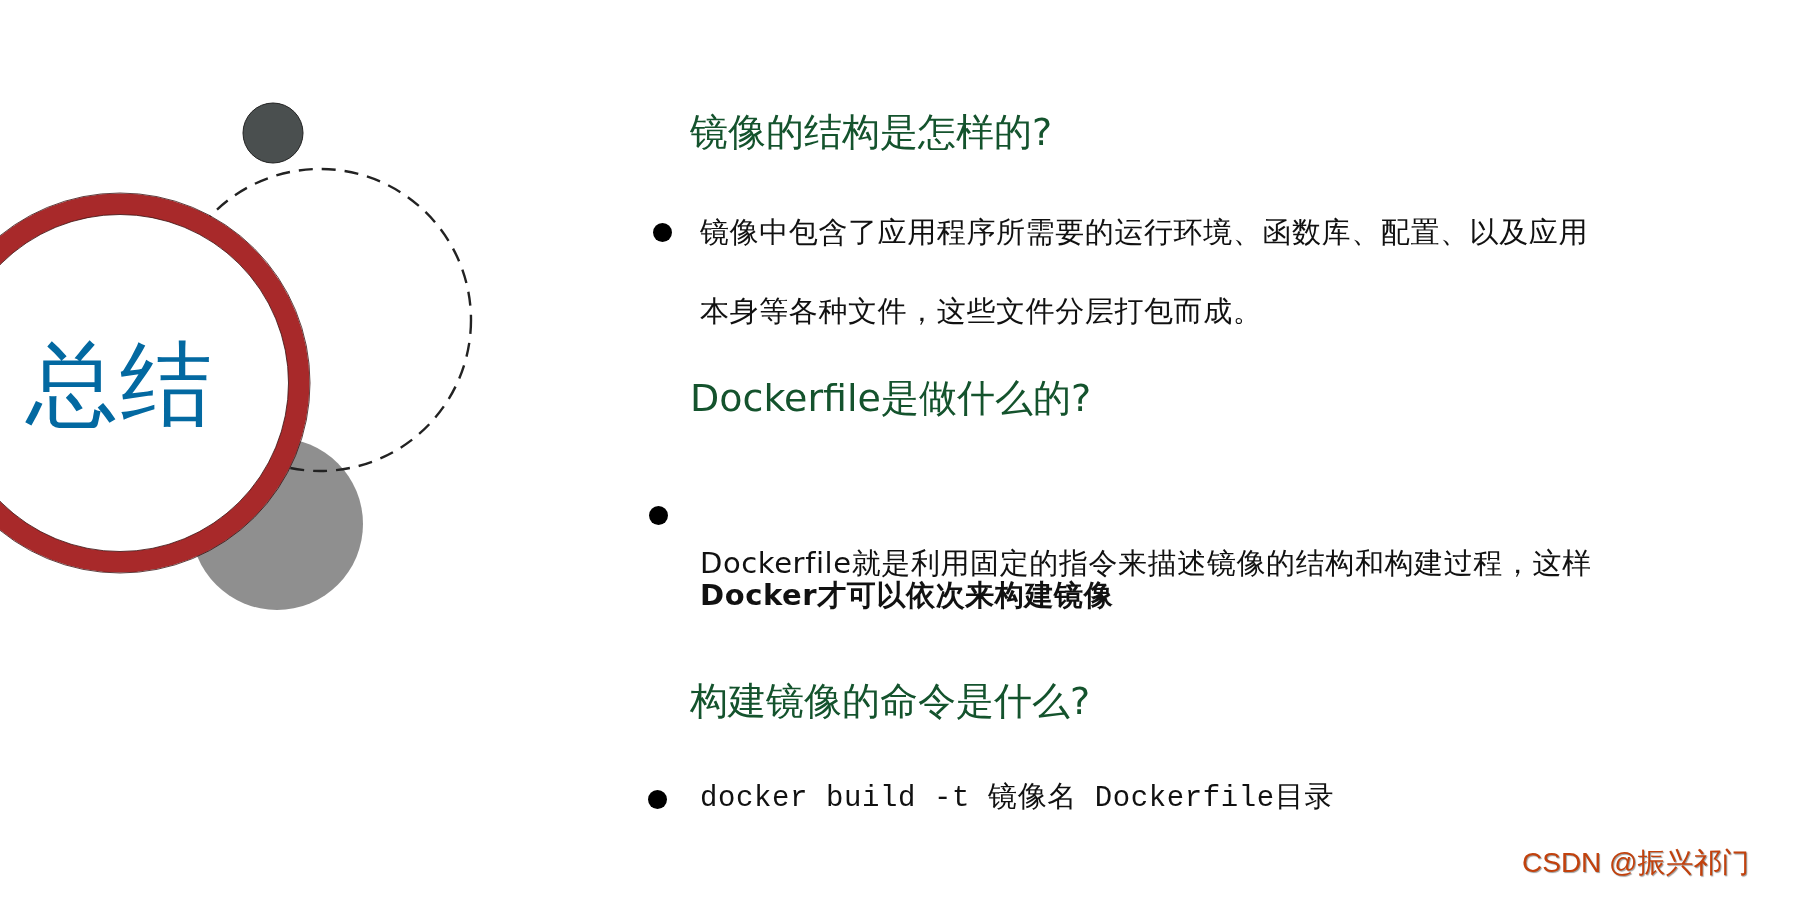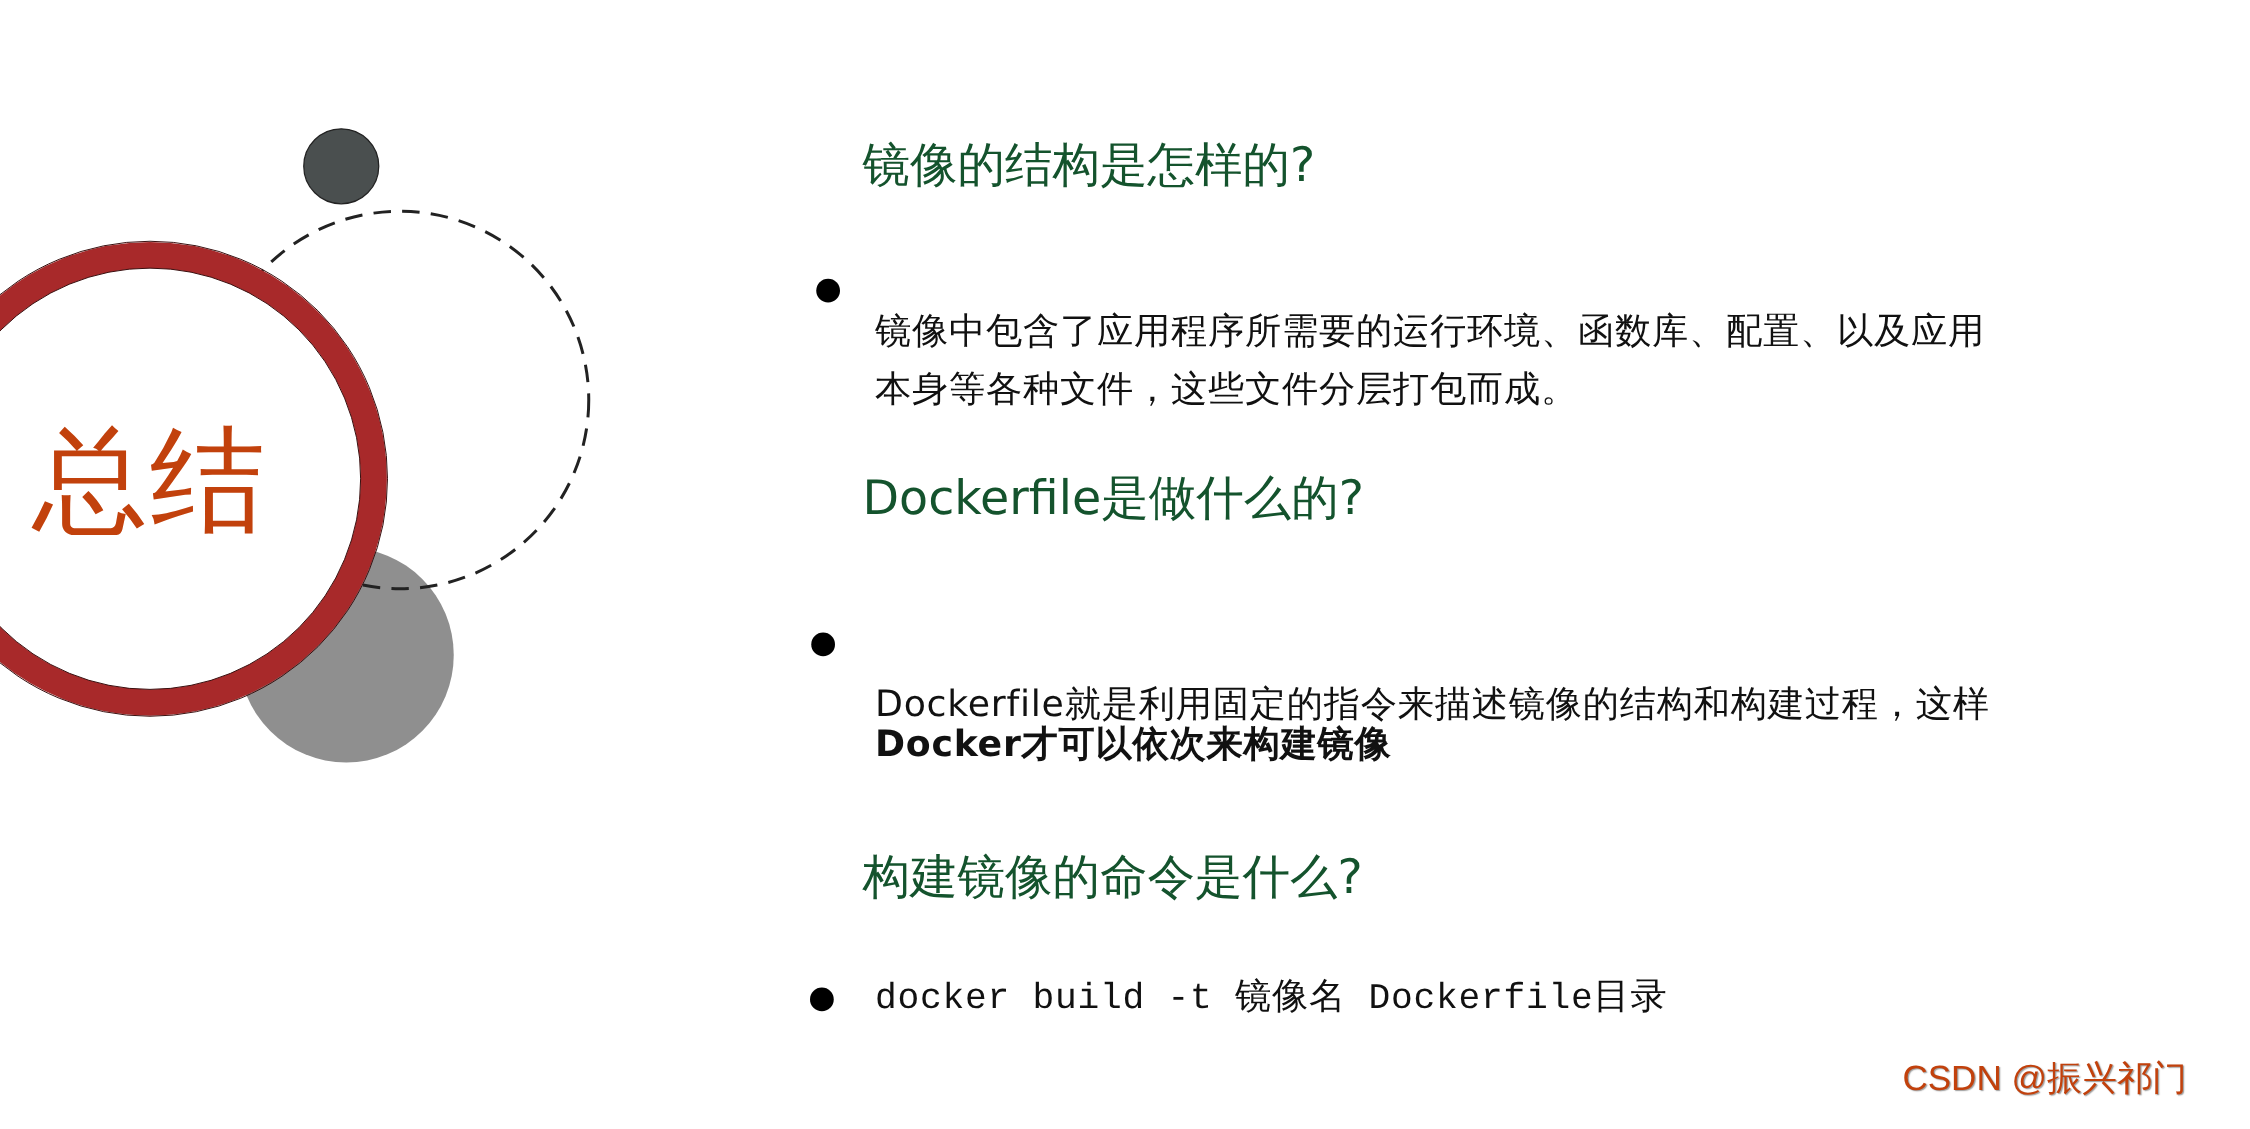--- a/index.html
+++ b/index.html
@@ -7,21 +7,21 @@
     width: 1800px; height: 903px; position: relative; overflow: hidden;
     background: #ffffff;
     font-family: "DejaVu Sans", "Liberation Sans", sans-serif;
     color: #111111;
   }
   .graphic { position: absolute; left: 0; top: 0; width: 600px; height: 700px; }
   .graphic svg { position: absolute; left: 0; top: 0; }
   .title-big {
     position: absolute; left: 20px; top: 325px; width: 200px; height: 120px;
     text-align: center; font-size: 92px; line-height: 120px; letter-spacing: 2px;
-    color: #c2410c;
+    color: #0369a1;
   }
   .heading {
     position: absolute; left: 646px; font-size: 38px; line-height: 44px;
     color: #14532d; white-space: nowrap; margin-left: 44px;
   }
   .bullet-dot {
     position: absolute; width: 19px; height: 19px; border-radius: 50%;
     background: #000;
   }
   .bullet-line {
@@ -49,21 +49,21 @@
     <circle cx="120" cy="383" r="190" fill="none" stroke="#3a1010" stroke-width="0.8"></circle>
     <circle cx="120" cy="383" r="168.5" fill="none" stroke="#3a1010" stroke-width="0.8"></circle>
 
     <circle cx="273" cy="133" r="30" fill="#4a4f4f" stroke="#222" stroke-width="1"></circle>
   </svg>
   <div class="title-big">总结</div>
 </div>
 
 <div class="heading" style="top:110px;">镜像的结构是怎样的?</div>
 <div class="bullet-dot" style="left:653px; top:223px;"></div>
-<div class="bullet-line" style="top:214px;margin-top:32px;">镜像中包含了应用程序所需要的运行环境、函数库、配置、以及应用</div>
+<div class="bullet-line" style="top:214px;">镜像中包含了应用程序所需要的运行环境、函数库、配置、以及应用</div>
 <div class="bullet-line" style="top:293px;">本身等各种文件，这些文件分层打包而成。</div>
 
 <div class="heading" style="top:376px;">Dockerfile是做什么的?</div>
 <div class="bullet-dot" style="left:649px; top:506px;"></div>
 <div class="bullet-line" style="top:499px;margin-top:46px;">Dockerfile就是利用固定的指令来描述镜像的结构和构建过程，这样</div>
 <div class="bullet-line" style="top:577px;font-weight:bold;">Docker才可以依次来构建镜像</div>
 
 <div class="heading" style="top:679px;">构建镜像的命令是什么?</div>
 <div class="bullet-dot" style="left:648px; top:790px;"></div>
 <div class="bullet-line" style="top:781px;font-family:Liberation Mono, monospace;">docker build -t 镜像名 Dockerfile目录</div>

